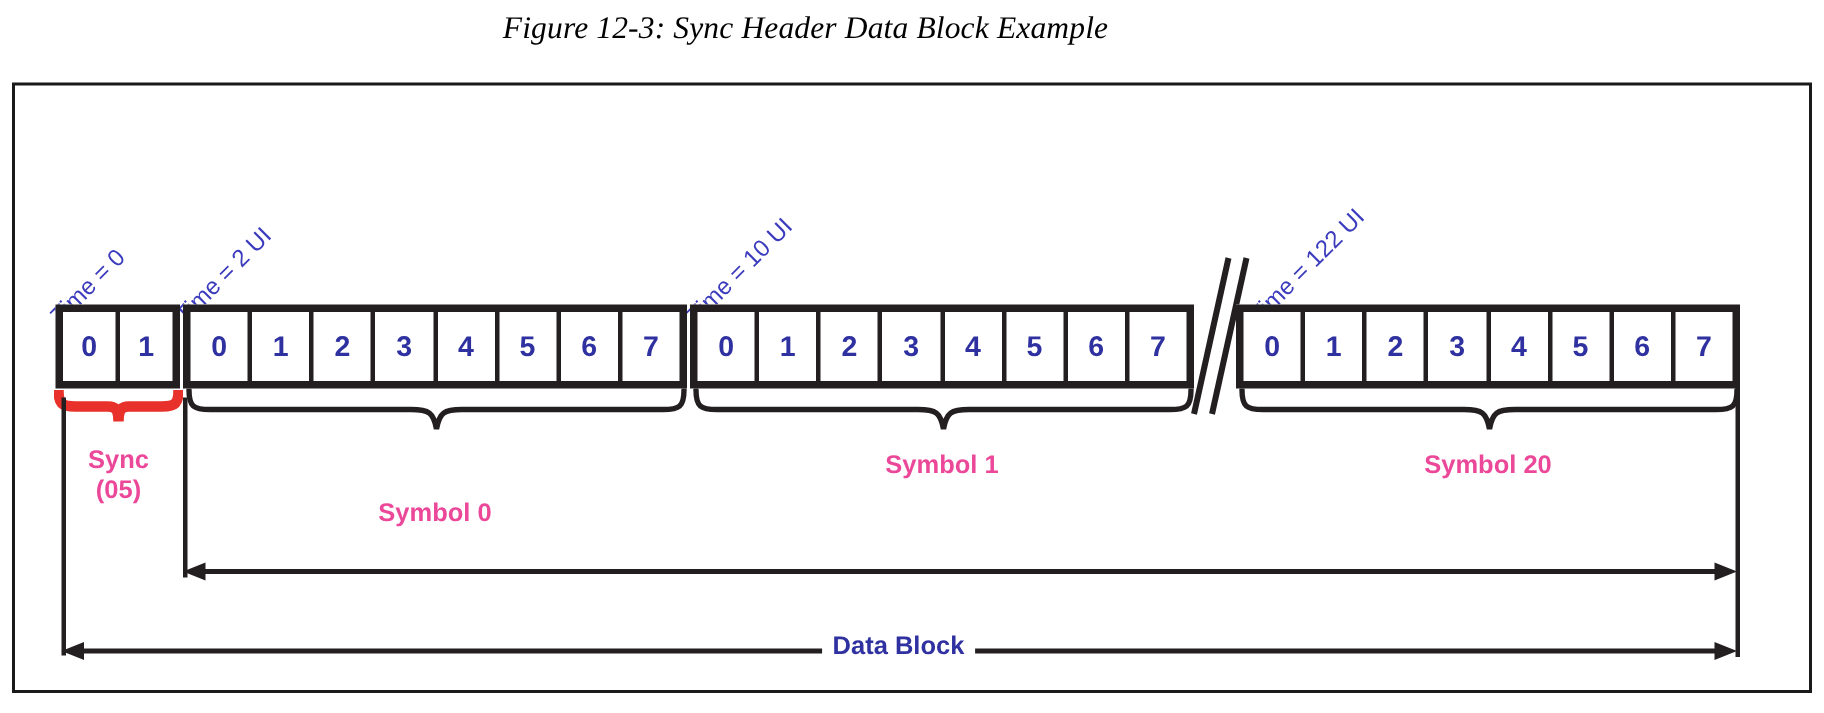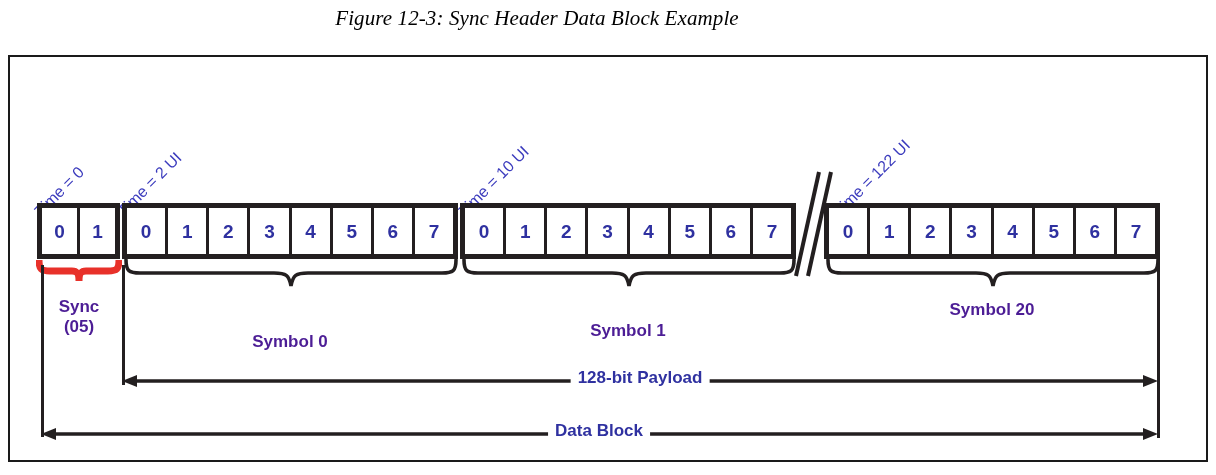--- a/index.html
+++ b/index.html
@@ -63,21 +63,21 @@
   
   #sync-brace{position:absolute;left:36px;top:258px;}
 
   
   .sym-brace{position:absolute;top:259px;}
 
   
   .group-label{
     position:absolute;
     font-size:17px;font-weight:bold;
-    color:#4c1d95;
+    color:#ec4899;
     text-align:center;
     white-space:nowrap;
     line-height:1.18;
   }
 
   
   .leader{
     position:absolute;
     width:2.5px;background:#231f20;
   }
@@ -187,35 +187,34 @@
   </svg>
 </div>
 
 <div class="group-label" style="left:37px;top:297px;width:84px;">
   <div>Sync</div>
   <div>(05)</div>
 </div>
 
 <div class="group-label" style="left:122px;top:300px;width:336px;margin-top:32px;">Symbol 0</div>
 
-<div class="group-label" style="left:460px;top:300px;width:336px;margin-top:21px;">Symbol 1</div>
+<div class="group-label" style="left:460px;top:300px;width:336px;">Symbol 1</div>
 
 <div class="group-label" style="left:824px;top:300px;width:336px;">Symbol 20</div>
 
 <div class="leader" style="left:41px;top:265px;height:172px;"></div>
 <div class="leader" style="left:122px;top:265px;height:120px;"></div>
 <div class="leader" style="left:1157px;top:258px;height:180px;"></div>
 
 <div class="measure" style="left:122px;top:370px;width:1036px;">
   <svg width="1036" height="22" viewBox="0 0 1036 22" style="position:absolute;left:0;top:0;">
     <line x1="10" y1="11" x2="1026" y2="11" stroke="#231f20" stroke-width="3.4"></line>
     <polygon points="0,11 15,5 15,17" fill="#231f20"></polygon>
     <polygon points="1036,11 1021,5 1021,17" fill="#231f20"></polygon>
   </svg>
-  <span class="mlabel" style="left:518px;">128-bit Payload</span>
 </div>
 
 <div class="measure" style="left:41px;top:423px;width:1117px;">
   <svg width="1117" height="22" viewBox="0 0 1117 22" style="position:absolute;left:0;top:0;">
     <line x1="10" y1="11" x2="1107" y2="11" stroke="#231f20" stroke-width="3.4"></line>
     <polygon points="0,11 15,5 15,17" fill="#231f20"></polygon>
     <polygon points="1117,11 1102,5 1102,17" fill="#231f20"></polygon>
   </svg>
   <span class="mlabel" style="left:558px;">Data Block</span>
 </div>

